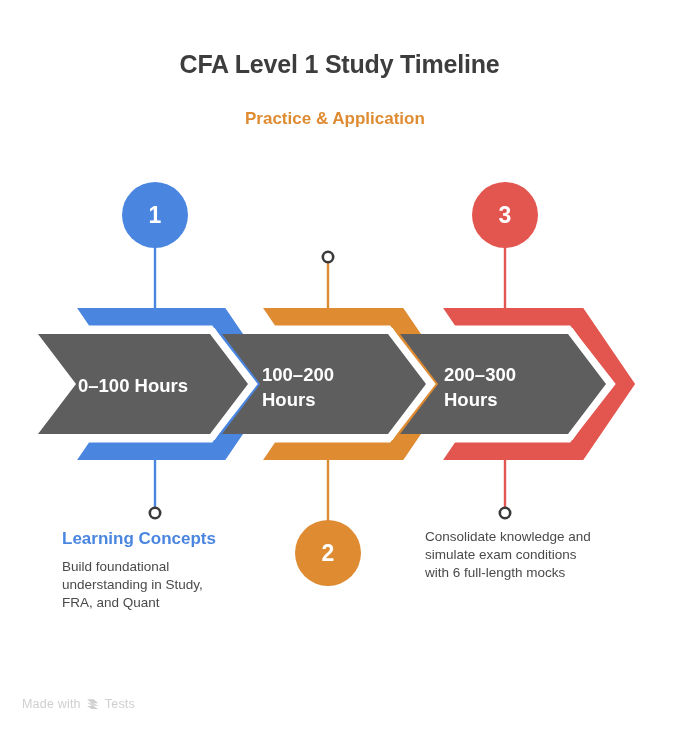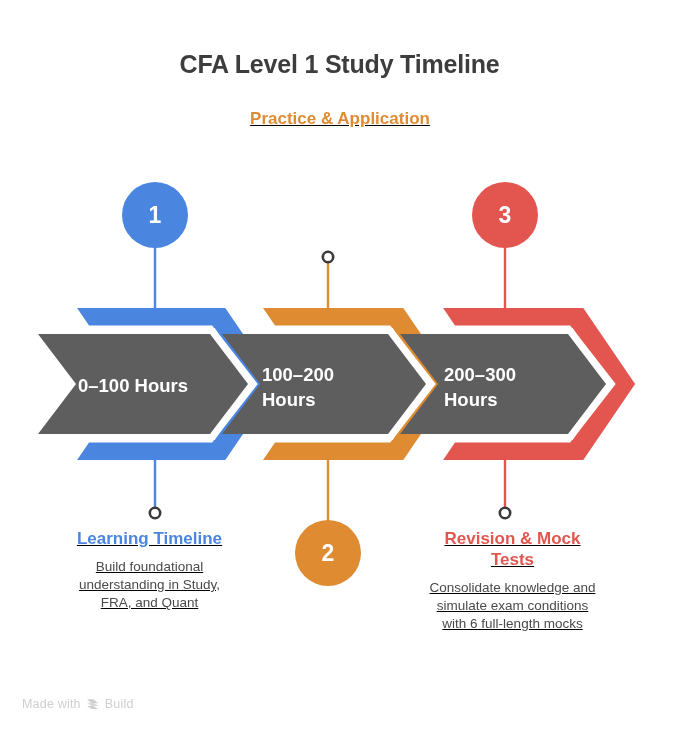--- a/index.html
+++ b/index.html
@@ -38,22 +38,21 @@
     position: absolute;
     left: 0;
     top: 0;
     width: 679px;
     height: 733px;
   }
 
   
   .ann {
     position: absolute;
-    text-align: center;
-    text-decoration: underline;
+    text-align: left;
   }
   .ann-head {
     font-size: 17px;
     font-weight: bold;
     line-height: 21px;
     margin: 0 0 9px 0;
   }
   .ann-body {
     font-size: 13.5px;
     line-height: 18px;
@@ -134,34 +133,33 @@
       <circle cx="505" cy="215" r="33" fill="#e3564f"></circle>
       <text x="505" y="215" fill="#ffffff" font-family="Liberation Sans, sans-serif" font-size="23" font-weight="bold" text-anchor="middle" dominant-baseline="central">3</text>
     </g>
   </svg>
 
   <div class="ann ann-top2">
     <p class="ann-head" style="color:#df8b32;">Practice &amp; Application</p>
   </div>
 
   <div class="ann ann-bot1">
-    <p class="ann-head" style="color:#4a86e0;">Learning Timeline</p>
+    <p class="ann-head" style="color:#4a86e0;">Learning Concepts</p>
     <p class="ann-body">Build foundational understanding in Study, FRA, and Quant</p>
   </div>
 
   <div class="ann ann-bot3">
-    <p class="ann-head" style="color:#e3564f;">Revision &amp; Mock Tests</p>
     <p class="ann-body">Consolidate knowledge and simulate exam conditions with 6 full-length mocks</p>
   </div>
 
   <div class="watermark">
     <span>Made with</span>
     <span>
       <svg width="14" height="14" viewBox="0 0 14 14">
         <path d="M1 2.2 L7.5 2.2 L12.2 6.2 L5.7 6.2 Z" fill="#cfcfcf"></path>
         <path d="M1 5.8 L7.5 5.8 L12.2 9.0 L5.7 9.0 Z" fill="#d9d9d9"></path>
         <path d="M1 9.1 L7.5 9.1 L12.2 11.9 L5.7 11.9 Z" fill="#cfcfcf"></path>
       </svg>
     </span>
-    <span>Build</span>
+    <span>Tests</span>
   </div>
 
 </div>
 
 </body></html>

